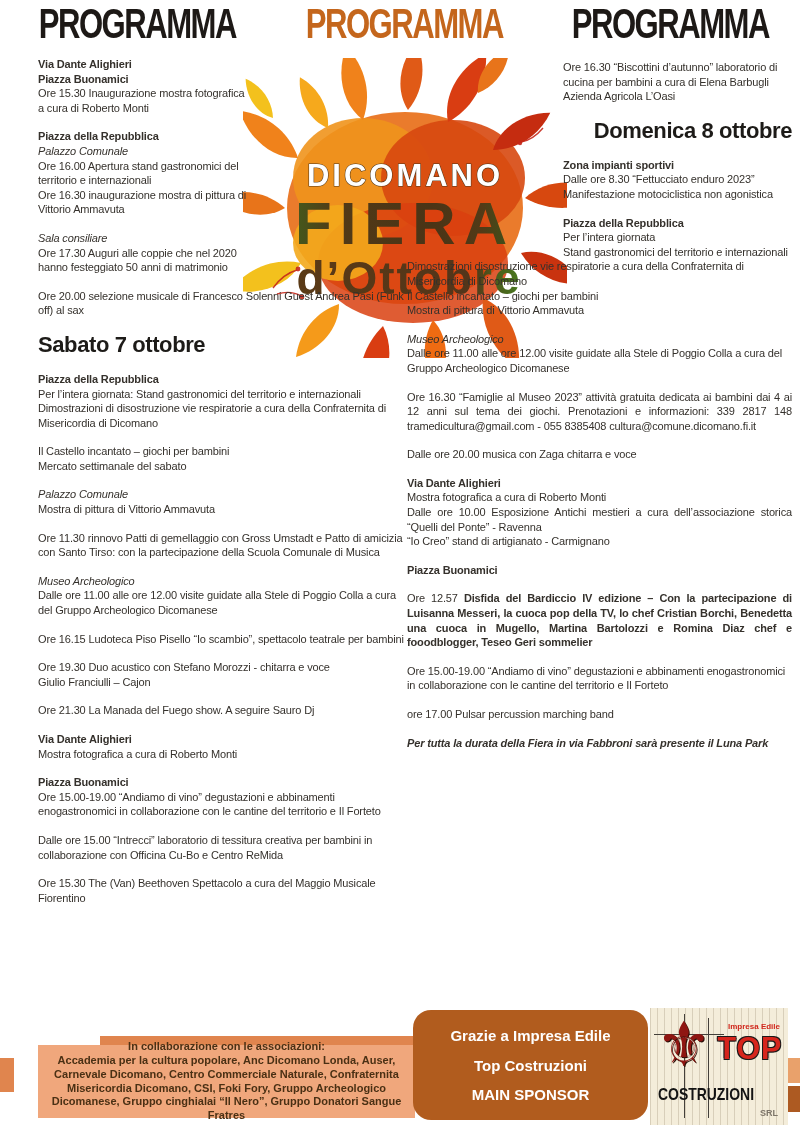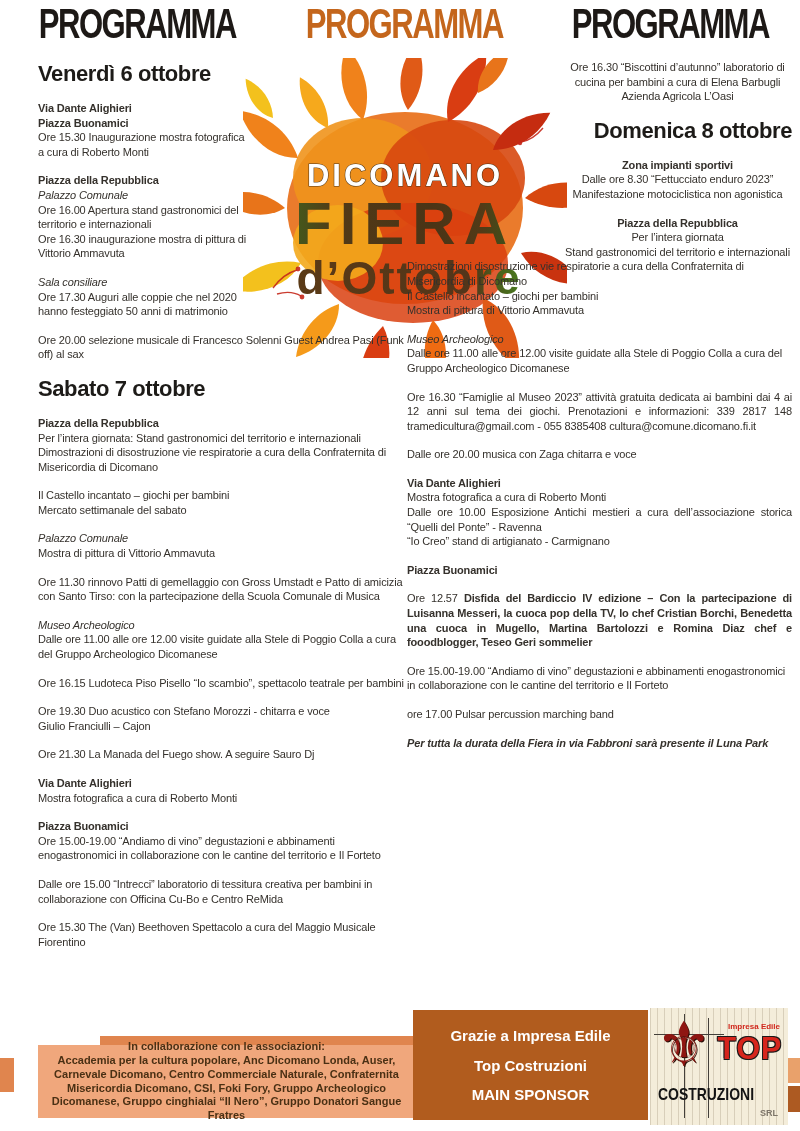--- a/index.html
+++ b/index.html
@@ -11,39 +11,39 @@
                   transform-origin:center;white-space:nowrap;line-height:44px;}
   .masthead .w-dark{color:#1d1916;}
   .masthead .w-orange{color:#c4661c;}
   
   .col{position:absolute;font-size:11px;line-height:14.6px;letter-spacing:-0.15px;}
   .col-left{left:38px;top:57px;width:375px;}
   .col-right{left:407px;top:60px;width:385px;}
   .block{margin:0 0 14px 0;}
   .block.nogap{margin-bottom:0;}
   .block.narrow{max-width:213px;}
-  .block.indent{margin-left:156px;text-align:center;}
+  .block.indent{margin-left:156px;}
   .block.justify{text-align:justify;}
   .day-heading{font-size:22px;font-weight:bold;color:#1d1b18;letter-spacing:-0.4px;
                margin:4px 0 14px 0;line-height:26px;}
   .day-heading.indent{margin-left:156px;text-align:right;}
   .run.b{font-weight:bold;}
   .run.i{font-style:italic;}
   .run.bi{font-weight:bold;font-style:italic;}
   
   .fair-logo{position:absolute;left:243px;top:58px;width:324px;height:300px;}
   
   .strip{position:absolute;left:100px;top:1036px;width:545px;height:13px;}
   .tab-left{position:absolute;left:0;top:1058px;width:14px;height:34px;}
   .assoc-box{position:absolute;left:38px;top:1045px;width:377px;height:73px;
              display:flex;flex-direction:column;justify-content:center;text-align:center;
              font-size:11px;font-weight:bold;line-height:13.8px;color:#4a3014;padding:2px 8px;box-sizing:border-box;}
   .sponsor-box{position:absolute;left:413px;top:1010px;width:235px;height:110px;
                display:flex;flex-direction:column;justify-content:space-evenly;align-items:center;
-               color:#ffffff;font-weight:bold;font-size:15px;text-align:center;box-sizing:border-box;padding:4px;}
+               color:#ffffff;font-weight:bold;font-size:15px;text-align:center;box-sizing:border-box;padding:4px;border-radius:18px;}
   .builder-logo{position:absolute;left:650px;top:1008px;width:138px;height:117px;box-sizing:border-box;
       background:
         repeating-linear-gradient(90deg, rgba(90,70,40,0.18) 0 1px, rgba(0,0,0,0) 1px 7px),
         #f4edda;}
   .builder-logo .lily{position:absolute;left:6px;top:2px;font-size:62px;color:#8f1612;
         text-shadow:1px 1px 0 #2a1008;line-height:70px;}
   .builder-logo .scaffold-v1{position:absolute;left:34px;top:6px;width:1px;height:104px;background:#44403a;}
   .builder-logo .scaffold-v2{position:absolute;left:58px;top:10px;width:1px;height:100px;background:#44403a;}
   .builder-logo .scaffold-h{position:absolute;left:4px;top:26px;width:70px;height:1px;background:#44403a;}
   .builder-logo .impresa{position:absolute;right:8px;top:14px;font-size:8px;font-weight:bold;color:#d1271c;}
@@ -120,21 +120,20 @@
           <circle cx="277" cy="85" r="2.2"></circle>
       </g>
 
       <text x="162" y="128" text-anchor="middle" font-family="Liberation Sans, sans-serif" font-size="31" font-weight="bold" letter-spacing="3" fill="#ffffff" stroke="#4e3518" stroke-width="1.1" paint-order="stroke">DICOMANO</text>
       <text x="162" y="186" text-anchor="middle" font-family="Liberation Sans, sans-serif" font-size="60" font-weight="900" letter-spacing="8" fill="url(#gradFiera)">FIERA</text>
       <text x="166" y="236" text-anchor="middle" font-family="Liberation Sans, sans-serif" font-size="46" font-weight="900" letter-spacing="2" fill="url(#gradOtto)">d’Ottobre</text>
     </svg>
   </div>
 
   <div class="col col-left" id="col-left">
-      <div class="day-heading">Venerdì 6 ottobre</div>
       <p class="block narrow"><span class="run b">Via Dante Alighieri</span><br><span class="run b">Piazza Buonamici</span><br><span class="run n">Ore 15.30 Inaugurazione mostra fotografica a cura di Roberto Monti</span></p>
       <p class="block narrow"><span class="run b">Piazza della Repubblica</span><br><span class="run i">Palazzo Comunale</span><br><span class="run n">Ore 16.00 Apertura stand gastronomici del territorio e internazionali</span><br><span class="run n">Ore 16.30 inaugurazione mostra di pittura di Vittorio Ammavuta</span></p>
       <p class="block narrow"><span class="run i">Sala consiliare</span><br><span class="run n">Ore 17.30  Auguri alle coppie che nel 2020 hanno festeggiato 50 anni di matrimonio</span></p>
       <p class="block"><span class="run n">Ore 20.00 selezione musicale di Francesco Solenni Guest Andrea Pasi (Funk off) al sax</span></p>
       <div class="day-heading">Sabato 7 ottobre</div>
       <p class="block"><span class="run b">Piazza della Repubblica</span><br><span class="run n">Per l’intera giornata: Stand gastronomici del territorio e internazionali</span><br><span class="run n">Dimostrazioni di disostruzione vie respiratorie a cura della Confraternita di Misericordia di Dicomano</span></p>
       <p class="block"><span class="run n">Il Castello incantato – giochi per bambini</span><br><span class="run n">Mercato settimanale del sabato</span></p>
       <p class="block"><span class="run i">Palazzo Comunale</span><br><span class="run n">Mostra di pittura di Vittorio Ammavuta</span></p>
       <p class="block"><span class="run n">Ore 11.30 rinnovo Patti di gemellaggio con Gross Umstadt e Patto di amicizia con Santo Tirso: con la partecipazione della Scuola Comunale di Musica</span></p>
       <p class="block"><span class="run i">Museo Archeologico</span><br><span class="run n">Dalle ore 11.00 alle ore 12.00 visite guidate alla Stele di Poggio Colla a cura del Gruppo Archeologico Dicomanese</span></p>

